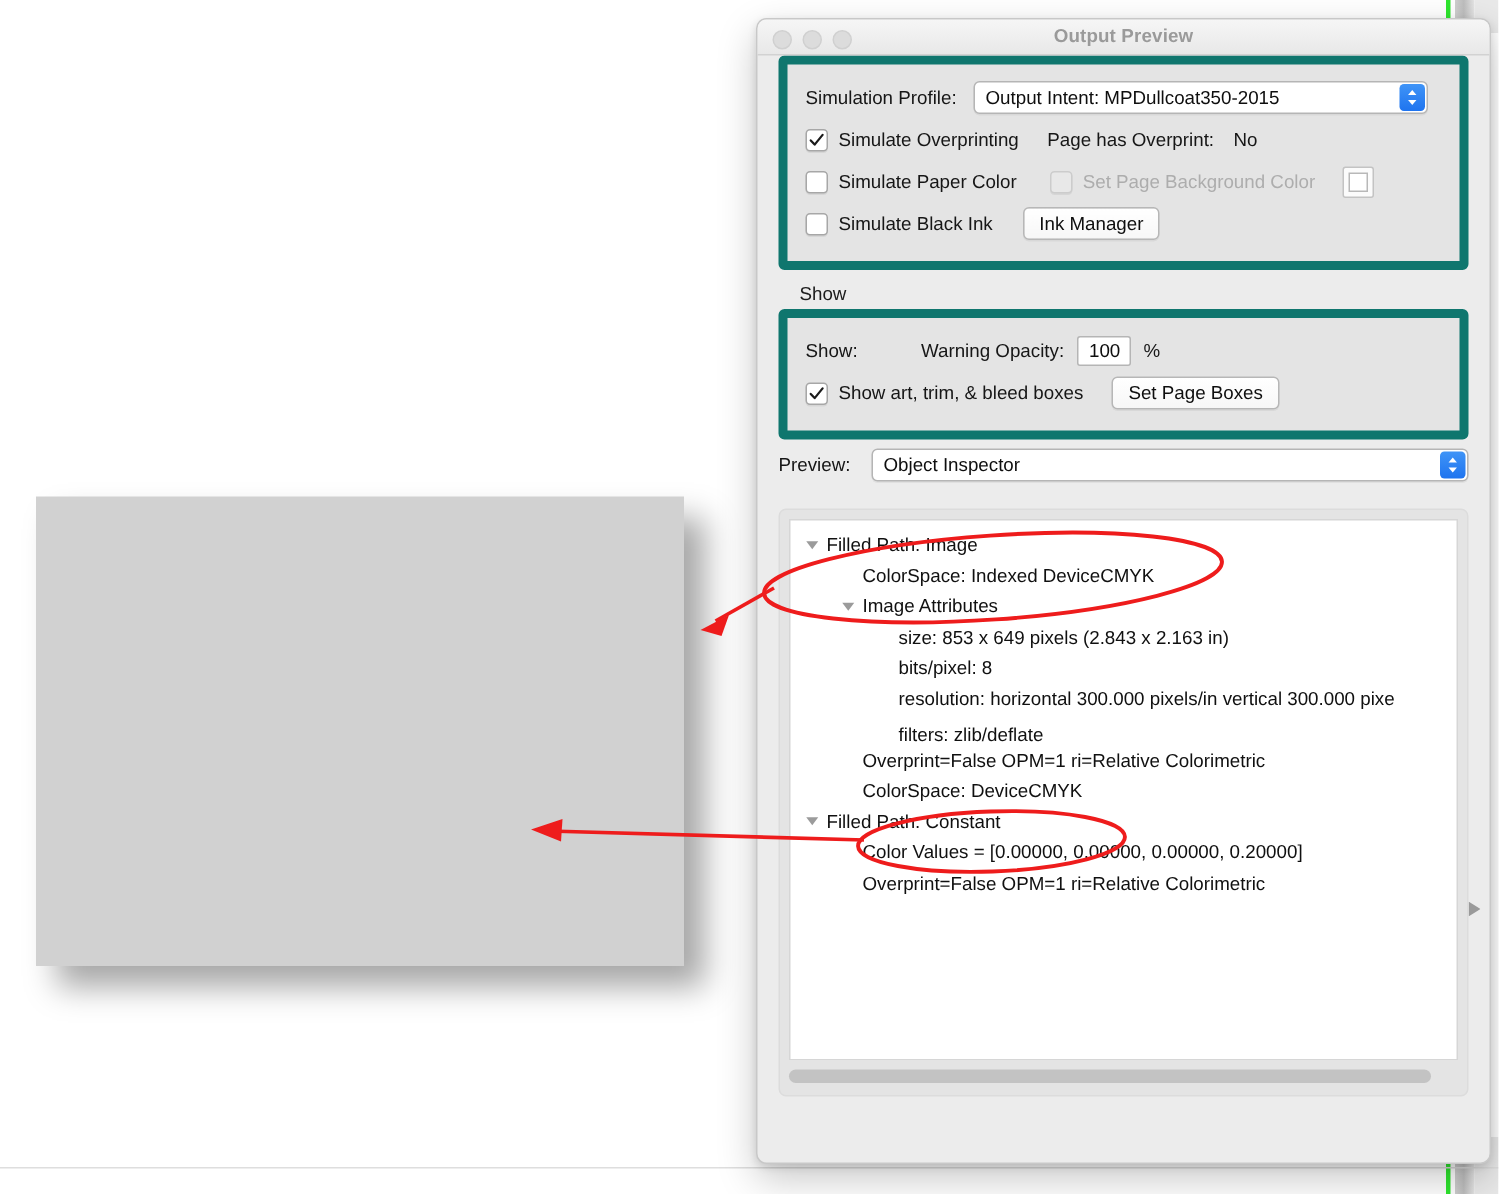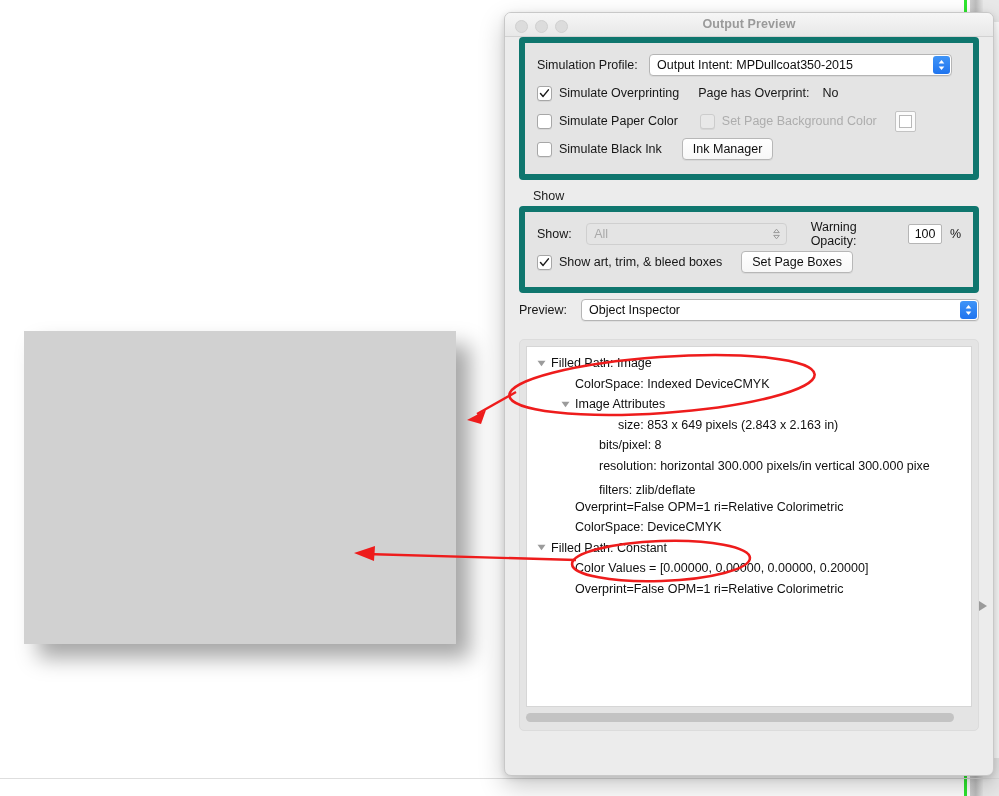--- a/index.html
+++ b/index.html
@@ -376,29 +376,20 @@
         <span class="btn" style="margin-left:20px">Ink Manager</span>
       </div>
 
     </div>
 
     <div class="group-title">Show</div>
     <div class="group-box">
 
       <div class="row">
         <span class="lbl" style="width:53px">Show:</span>
-        <div class="popup disabled" style="width:178px">
-          <span>All</span>
-          <span class="stepper">
-            <svg width="9" height="14" viewBox="0 0 9 14" aria-hidden="true">
-              <path d="M4.5 2.2 L7.3 5.6 L1.7 5.6 Z" fill="none" stroke="#9a9a9a" stroke-width="1"></path>
-              <path d="M4.5 11.8 L7.3 8.4 L1.7 8.4 Z" fill="none" stroke="#9a9a9a" stroke-width="1"></path>
-            </svg>
-          </span>
-        </div>
         <span class="lbl" style="margin-left:24px">Warning Opacity:</span>
         <span class="field" style="margin-left:9px">100</span>
         <span class="lbl" style="margin-left:8px">%</span>
       </div>
 
       <div class="row">
         <span class="cb">
           <svg width="11" height="11" viewBox="0 0 11 11" aria-hidden="true">
             <path d="M1.5 5.6 L4.1 8.4 L9.4 1.9" stroke="#1b1b1b" stroke-width="1.5" fill="none" stroke-linecap="round" stroke-linejoin="round"></path>
           </svg>
@@ -442,21 +433,21 @@
               <span>ColorSpace: Indexed DeviceCMYK</span>
             </div>
             <div class="tree-row" style="padding-left: 32px;">
               <span class="tri">
                 <svg width="9" height="7" viewBox="0 0 9 7" aria-hidden="true">
                   <path d="M0.5 0.8 L8.5 0.8 L4.5 6.2 Z" fill="#9b9b9b"></path>
                 </svg>
               </span>
               <span>Image Attributes</span>
             </div>
-            <div class="tree-row" style="padding-left: 56px; margin-left: 19px;">
+            <div class="tree-row" style="padding-left: 56px;">
               <span class="tri empty">
                 <svg width="9" height="7" viewBox="0 0 9 7" aria-hidden="true">
                   <path d="M0.5 0.8 L8.5 0.8 L4.5 6.2 Z" fill="#9b9b9b"></path>
                 </svg>
               </span>
               <span>size: 853 x 649 pixels (2.843 x 2.163 in)</span>
             </div>
             <div class="tree-row" style="padding-left: 56px;">
               <span class="tri empty">
                 <svg width="9" height="7" viewBox="0 0 9 7" aria-hidden="true">

